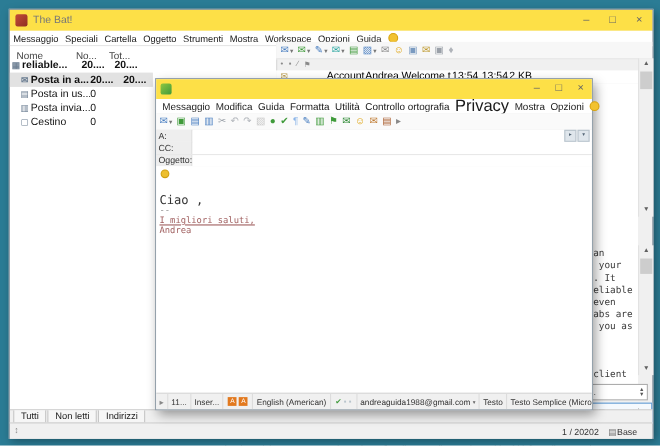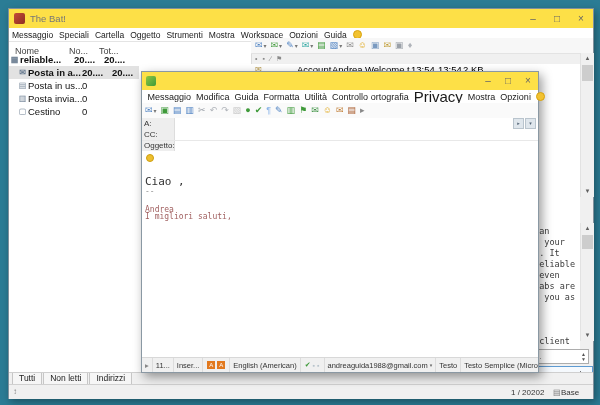--- a/index.html
+++ b/index.html
@@ -72,21 +72,21 @@
   .fieldrow{position:absolute;left:0;right:0;height:11px;display:flex;border-bottom:1px solid #e8e8e8;}
   .flabel{width:30px;background:#eeeeee;border-right:1px solid #ddd;font-size:8px;color:#333;padding-left:2px;line-height:11px;flex:0 0 auto;}
   .fld{flex:1;border:none;outline:none;background:#fff;font-size:9px;height:11px;padding:0 2px;}
   .abtns{display:flex;align-items:center;gap:1px;padding-right:2px;background:#fff;}
   .abtn{width:9px;height:9px;background:#dfe6ec;border:1px solid #b9c4cd;font-size:5px;color:#567;text-align:center;line-height:8px;}
   #cbody{position:absolute;left:0;top:79px;right:0;bottom:14px;background:#fff;font-family:"DejaVu Sans Mono",monospace;}
   #cdot{position:absolute;left:4px;top:3px;width:6px;height:6px;border-radius:50%;background:#edbf2f;border:1px solid #cf9f10;}
   #greeting{position:absolute;left:3px;top:24px;font-size:11px;color:#333;}
   #sigdelim{position:absolute;left:3px;top:36px;font-size:8px;color:#909090;}
   .sig{position:absolute;left:3px;font-size:8px;color:#a05f5f;}
-  #sig1{top:61px;}
+  #sig1{top:45px;text-decoration:underline;}
   #sig2{top:54px;}
   #cstatus{position:absolute;left:0;bottom:0;right:0;height:14px;background:#f0f0f0;border-top:1px solid #d8d8d8;display:flex;align-items:center;font-size:7.5px;color:#333;overflow:hidden;}
   .scell{padding:0 3px;border-right:1px solid #dcdcdc;height:100%;display:flex;align-items:center;white-space:nowrap;}
   .badge{width:8px;height:8px;background:#e2791f;color:#fff;font-size:6px;text-align:center;line-height:8px;margin:0 1px;}
   .micro .icn{font-size:7px;margin:0 1px;}
   .carsm{font-size:5px;color:#666;margin-left:2px;}
   .divider-v{position:absolute;left:242px;top:29px;bottom:42px;width:1px;background:#dcdcdc;}
 </style>
 </head>
 <body>

